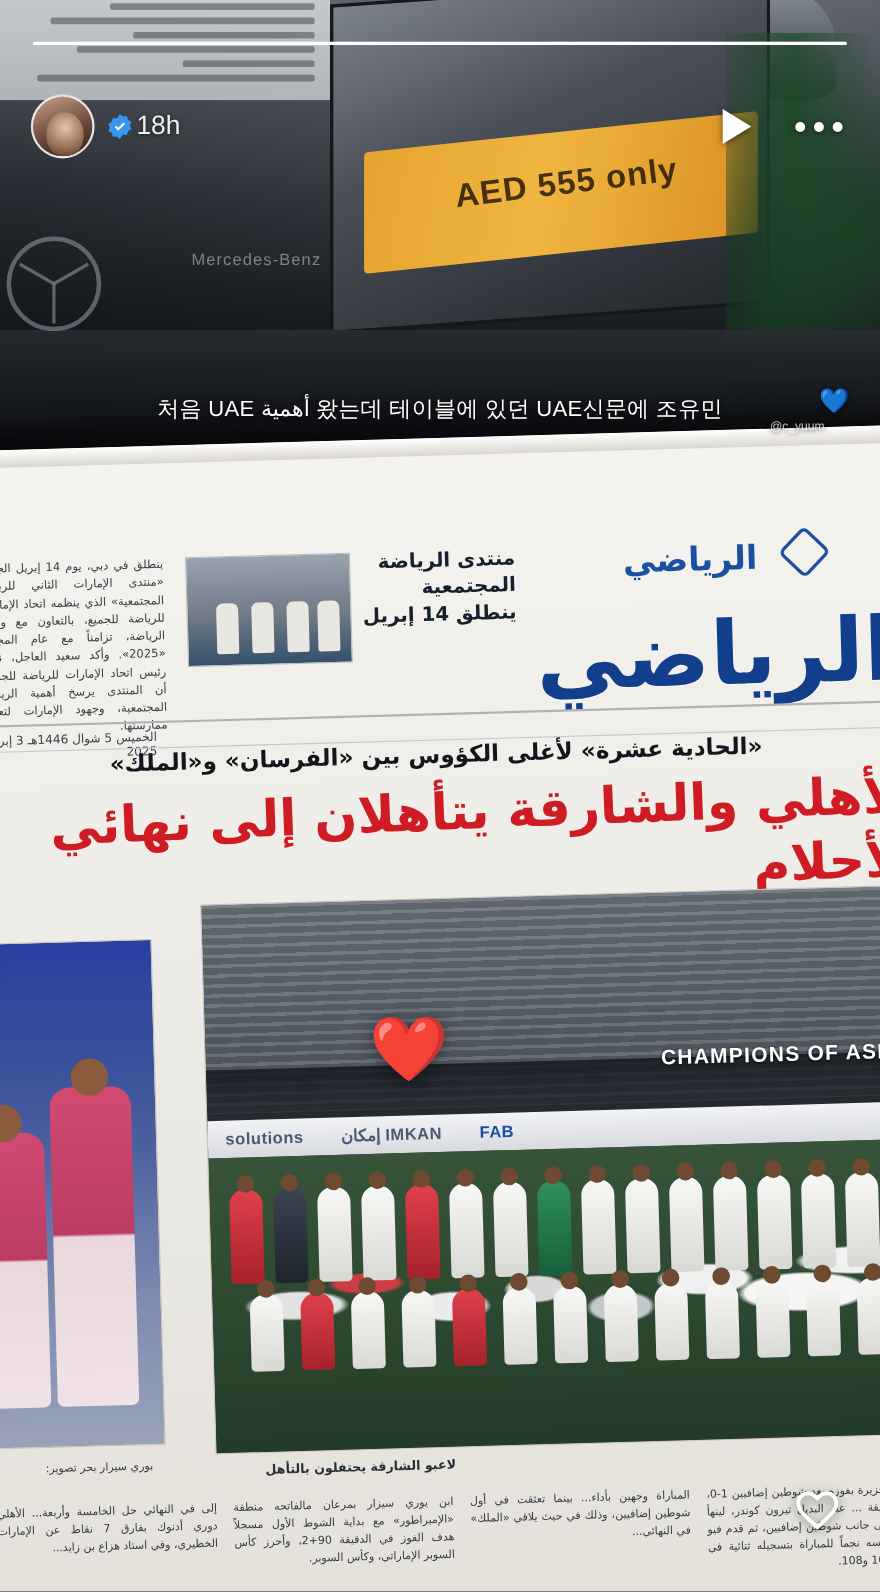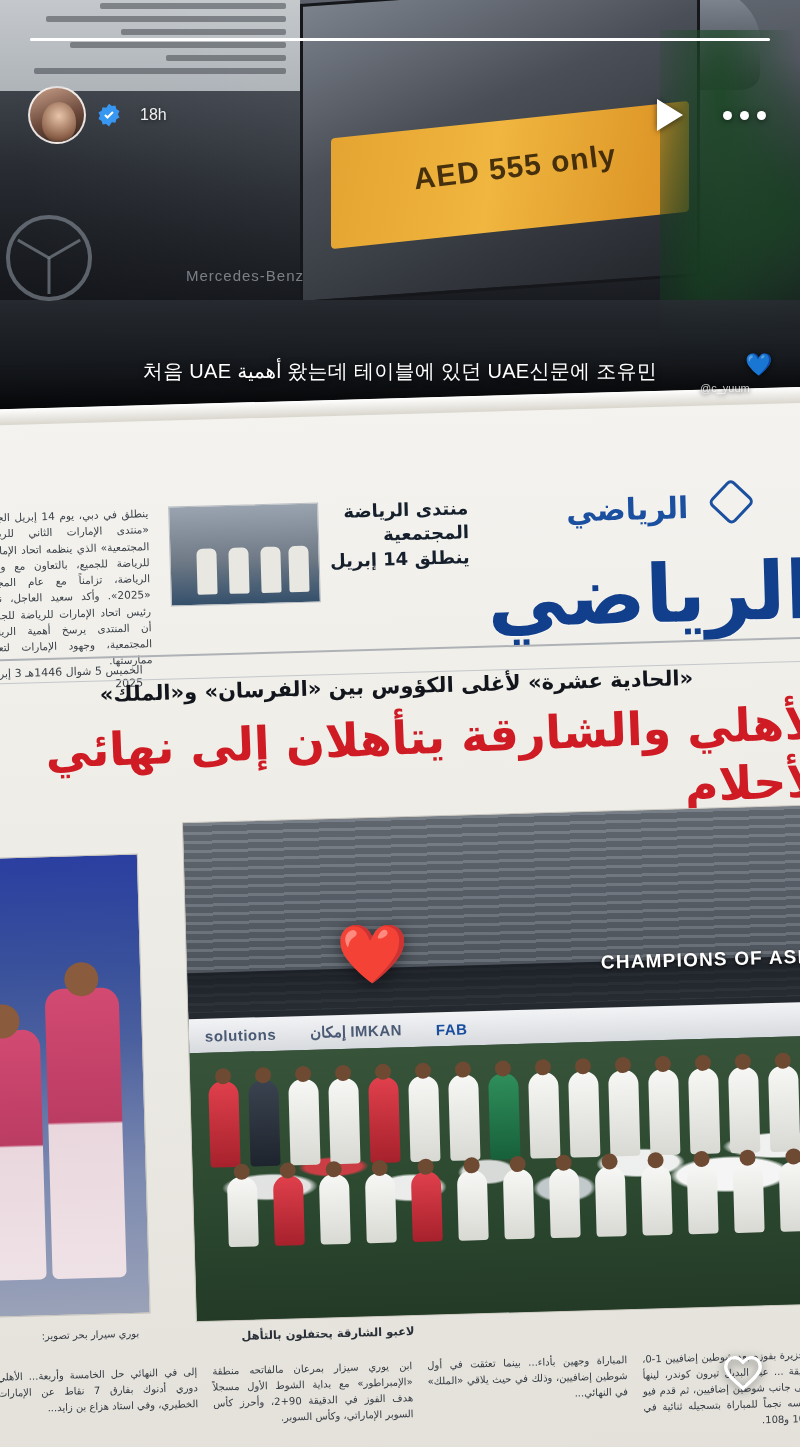--- a/index.html
+++ b/index.html
@@ -71,22 +71,22 @@
     transform-origin: top center;
   }
   .bg-logo:before { transform: translate(-50%,0) rotate(0deg); }
   .bg-logo:after  { transform: translate(-50%,0) rotate(120deg); }
   .bg-logo-tail {
     position: absolute; left: 50%; top: 50%; width: 3px; height: 36px;
     background: rgba(150,158,170,0.55); transform-origin: top center;
     transform: translate(-50%,0) rotate(240deg);
   }
   .bg-wordmark {
-    position: absolute; left: 186px; top: 228px;
-    color: rgba(186,192,200,0.6); font-size: 15px; letter-spacing: 1px; margin-top: 39px;
+    position: absolute; left: 174px; top: 228px;
+    color: rgba(186,192,200,0.6); font-size: 15px; letter-spacing: 1px;
   }
   .bg-strip {
     position: absolute; left: 0; top: 300px; width: 800px; height: 110px;
     background: linear-gradient(180deg, rgba(40,44,50,0.9) 0%, rgba(10,12,15,1) 100%);
   }
 
   
   .bg-paper-top {
     position: absolute; left: 0; top: -4px; width: 300px; height: 95px;
     background: linear-gradient(180deg, #cfd3d6 0%, #b9bec3 100%);
@@ -318,21 +318,21 @@
   .username {
     margin-left: 16px; color: #fff; font-size: 30px; font-weight: bold;
     text-shadow: 0 1px 4px rgba(0,0,0,.6);
   }
   .verified {
     margin-left: 10px; width: 26px; height: 26px; flex: 0 0 auto;
     position: relative;
   }
   .verified svg { display: block; }
   .timestamp {
-    margin-left: 18px; color: rgba(255,255,255,0.92); font-size: 16px;
+    margin-left: 2px; color: rgba(255,255,255,0.92); font-size: 24px;
     text-shadow: 0 1px 4px rgba(0,0,0,.6);
   }
   .topbar-spacer { flex: 1 1 auto; }
   .play-btn {
     width: 0; height: 0; border-left: 26px solid #fff;
     border-top: 16px solid transparent; border-bottom: 16px solid transparent;
     margin-right: 40px; filter: drop-shadow(0 1px 3px rgba(0,0,0,.6));
   }
   .more-btn { display: flex; gap: 8px; margin-right: 6px; }
   .more-btn i {

